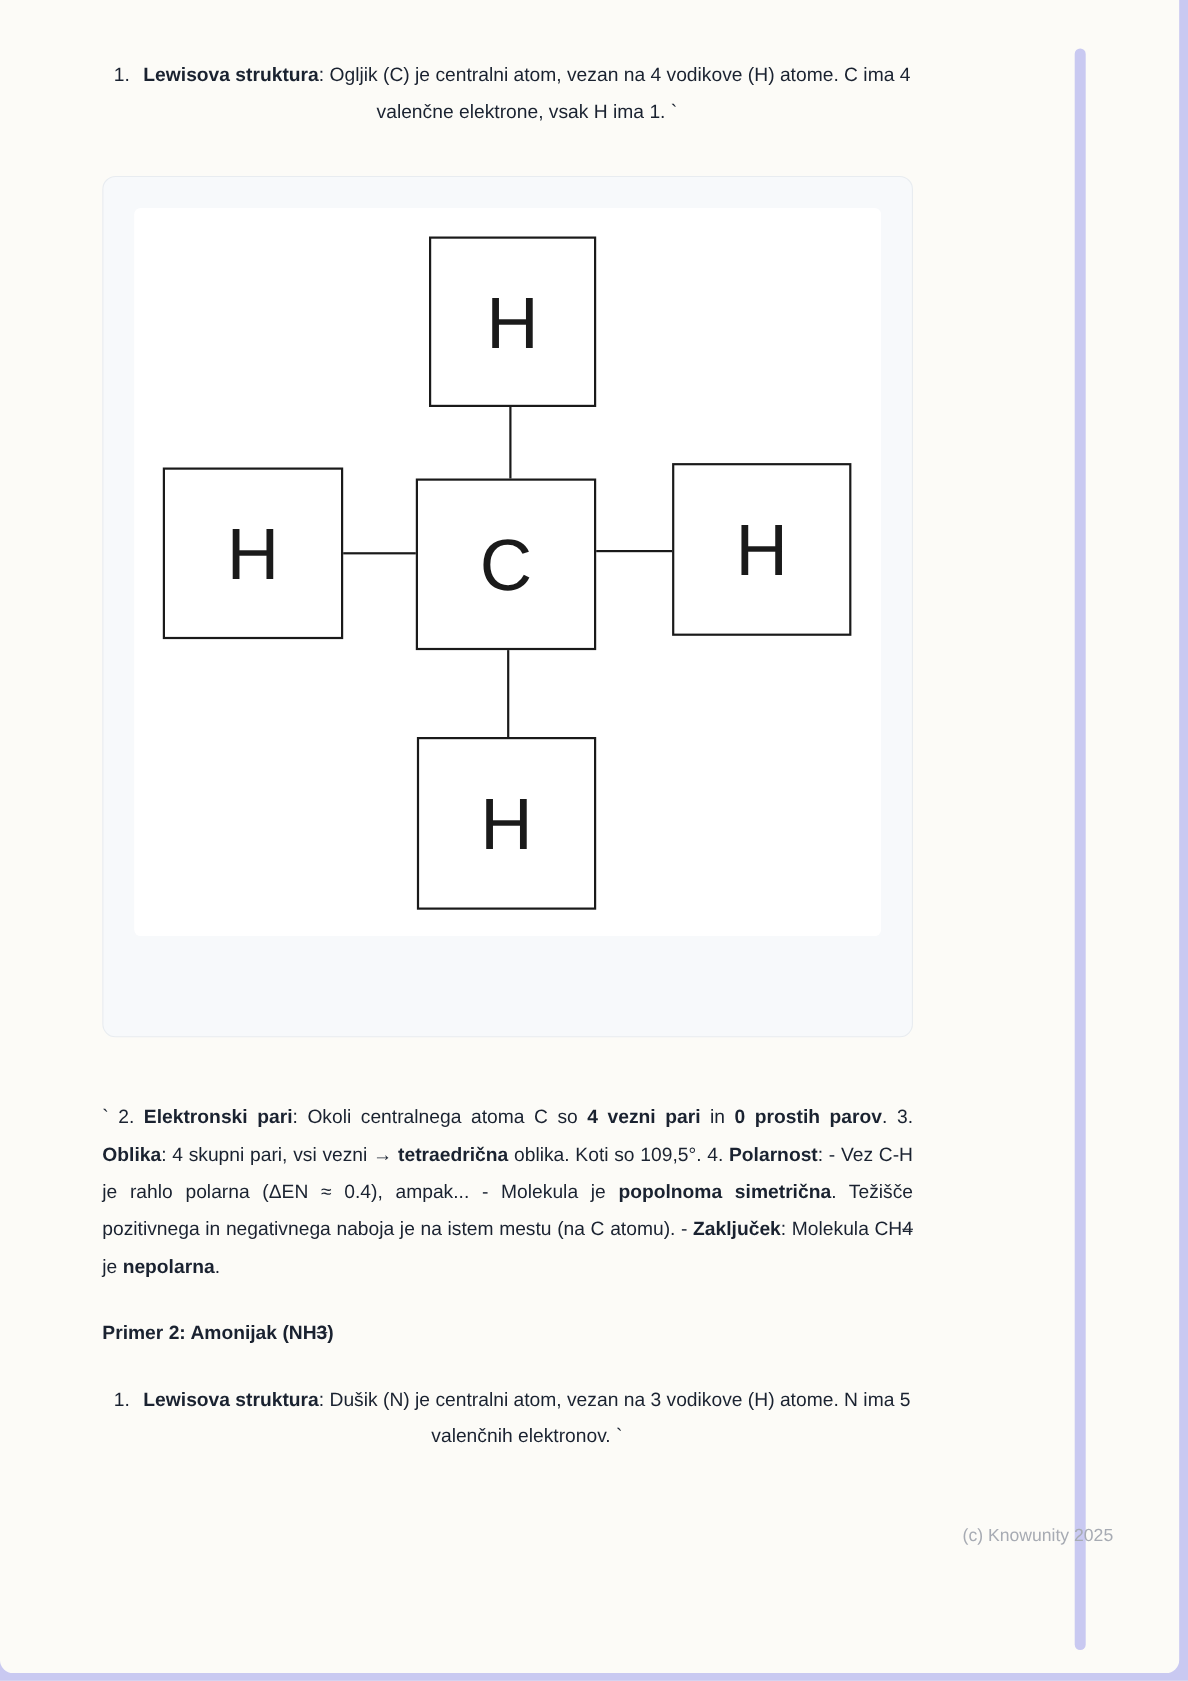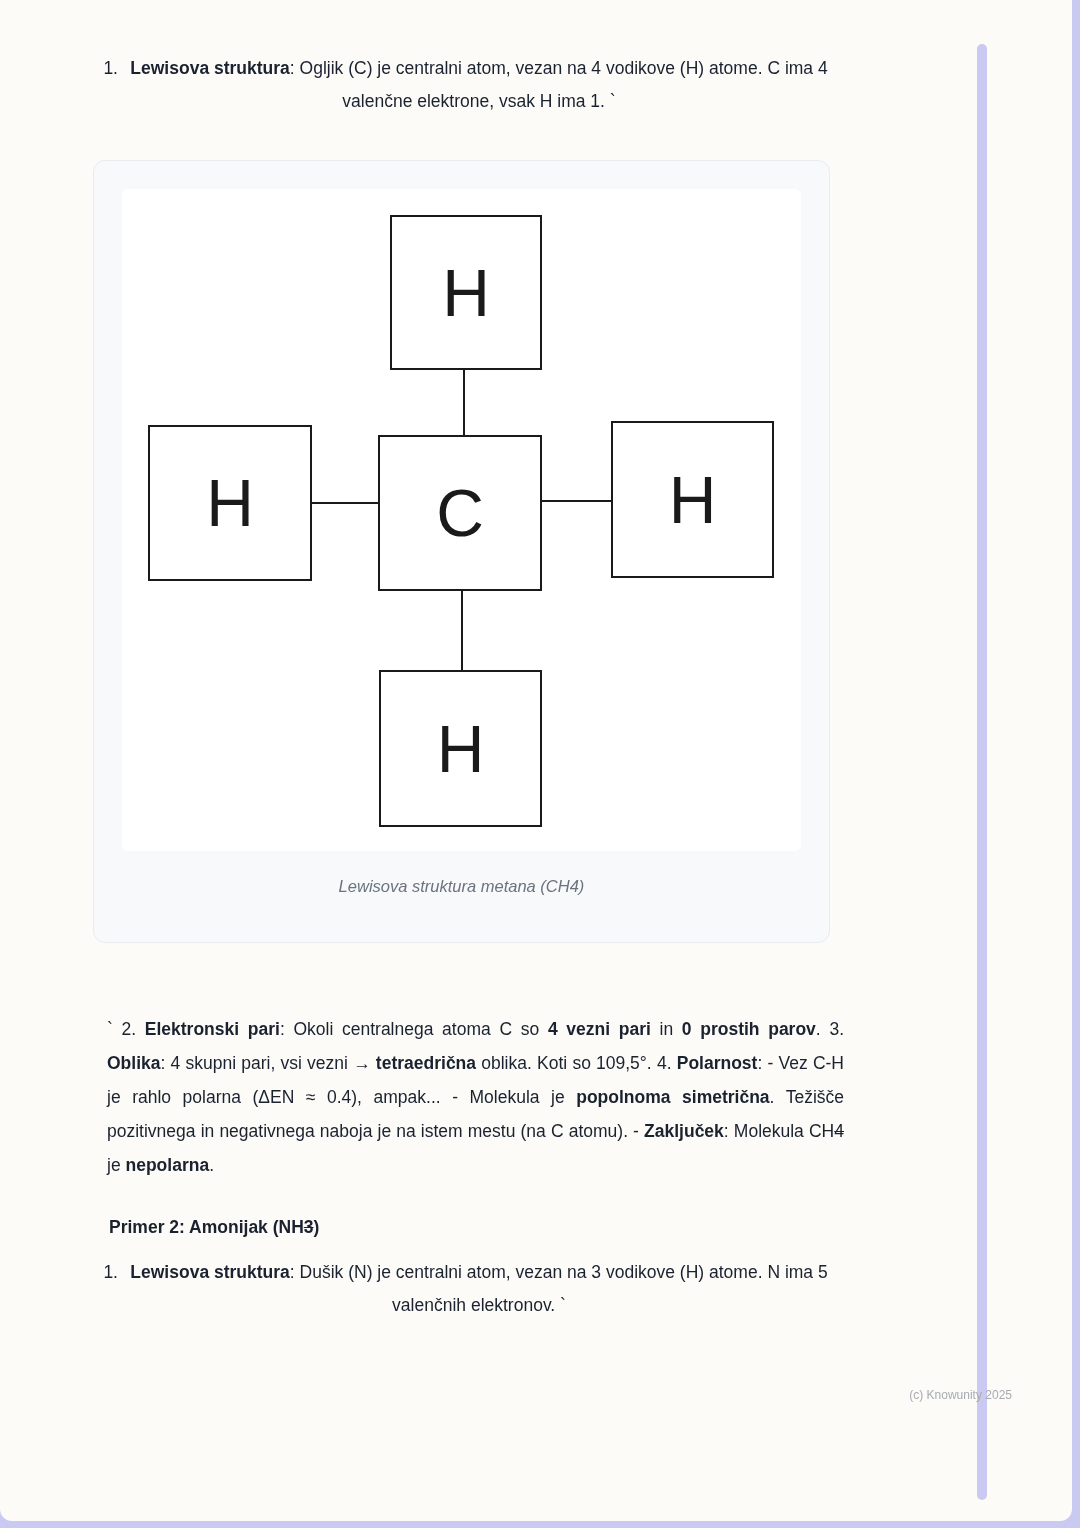--- a/index.html
+++ b/index.html
@@ -82,39 +82,39 @@
     font-style: italic;
     font-size: 16.5px;
     color: var(--caption, #6B737E);
   }
 
   
   #para {
     position: absolute;
     left: 93px; top: 998px;
     width: 737px;
-    margin: 14px;
+    margin: 0;
     font-size: 17.5px;
     line-height: 34px;
     text-align: justify;
   }
   #heading {
     position: absolute;
     left: 93px; top: 1198px;
-    margin: 16px;
+    margin: 0;
     font-size: 17.5px;
     font-weight: 700;
     line-height: 26px;
   }
 
   
   #footer {
     position: absolute;
     right: 60px; top: 1388px;
-    font-size: 12px;
+    font-size: 16px;
     color: var(--footer, #A7ABB3);
     z-index: 3;
   }
   #scrollbar {
     position: absolute;
     left: 977px; top: 44px;
     width: 10px; height: 1456px;
     background: var(--edge, #C9C9F1);
     border-radius: 5px;
     z-index: 2;
@@ -145,21 +145,20 @@
         <span>H</span>
       </div>
       <div class="atom-box atom-bottom">
         <span>H</span>
       </div>
       <div class="bond bond-top"></div>
       <div class="bond bond-bottom"></div>
       <div class="bond bond-left"></div>
       <div class="bond bond-right"></div>
     </div>
-    <figcaption>Lewisova struktura metana (CH4)</figcaption>
   </figure>
 
   <p id="para"><span>` 2. </span><span style="font-weight: 700;">Elektronski pari</span><span>: Okoli centralnega atoma C so </span><span style="font-weight: 700;">4 vezni pari</span><span> in </span><span style="font-weight: 700;">0 prostih parov</span><span>. 3. </span><span style="font-weight: 700;">Oblika</span><span>: 4 skupni pari, vsi vezni → </span><span style="font-weight: 700;">tetraedrična</span><span> oblika. Koti so 109,5°. 4. </span><span style="font-weight: 700;">Polarnost</span><span>: - Vez C-H je rahlo polarna (ΔEN ≈ 0.4), ampak... - Molekula je </span><span style="font-weight: 700;">popolnoma simetrična</span><span>. Težišče pozitivnega in negativnega naboja je na istem mestu (na C atomu). - </span><span style="font-weight: 700;">Zaključek</span><span>: Molekula CH</span><span style="text-decoration: line-through;">4</span><span> je </span><span style="font-weight: 700;">nepolarna</span><span>.</span></p>
 
   <h3 id="heading"><span style="font-weight: 700;">Primer 2: Amonijak (NH</span><span style="font-weight: 700; text-decoration: line-through;">3</span><span style="font-weight: 700;">)</span></h3>
 
   <div class="list-item" id="item2">
     <span class="marker">1.</span>
     <span class="list-text"><span style="font-weight: 700;">Lewisova struktura</span><span>: Dušik (N) je centralni atom, vezan na 3 vodikove (H) atome. N ima 5 valenčnih elektronov. `</span></span>
   </div>

